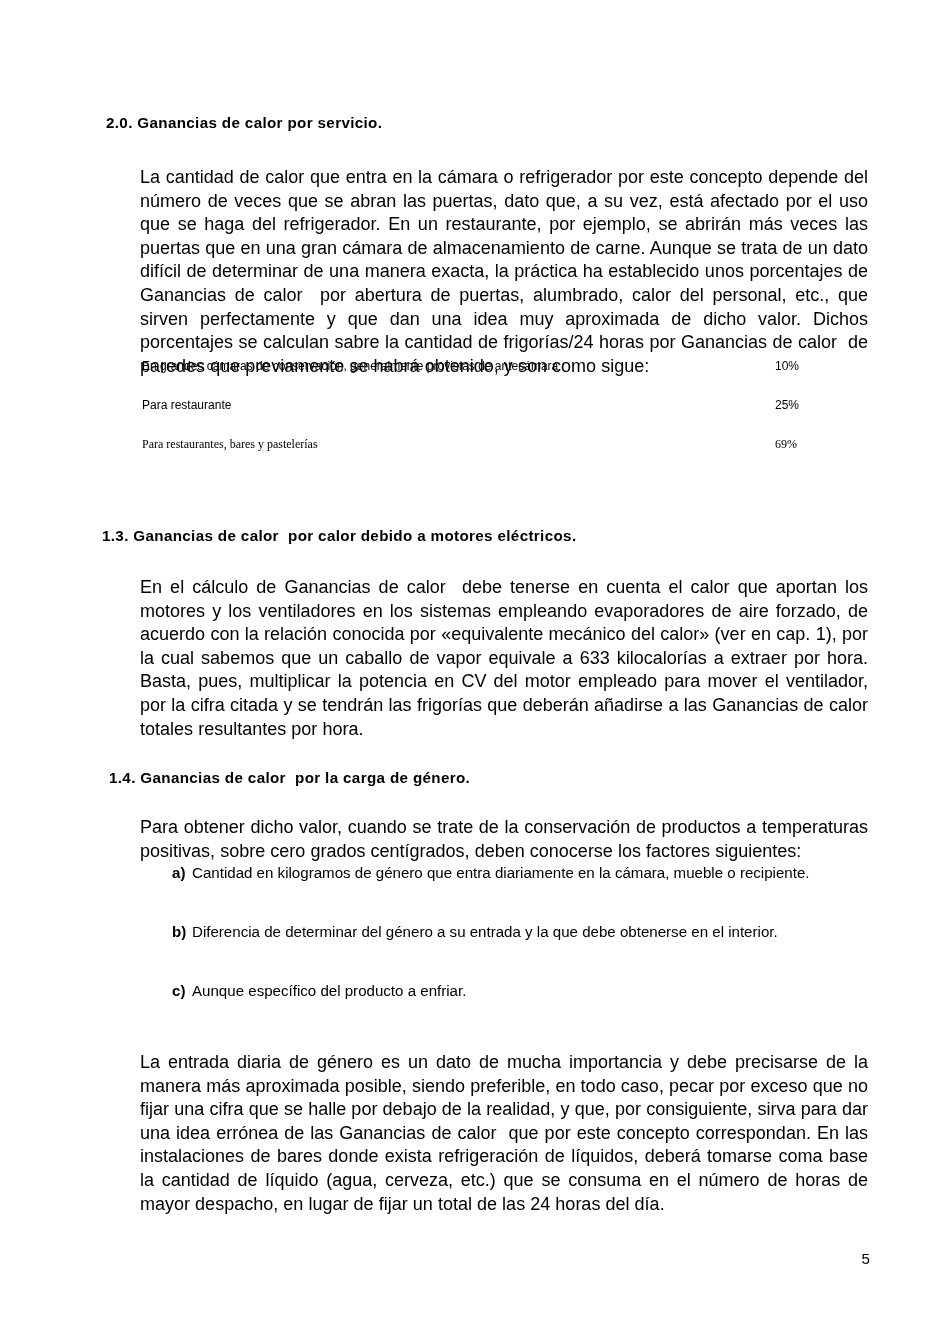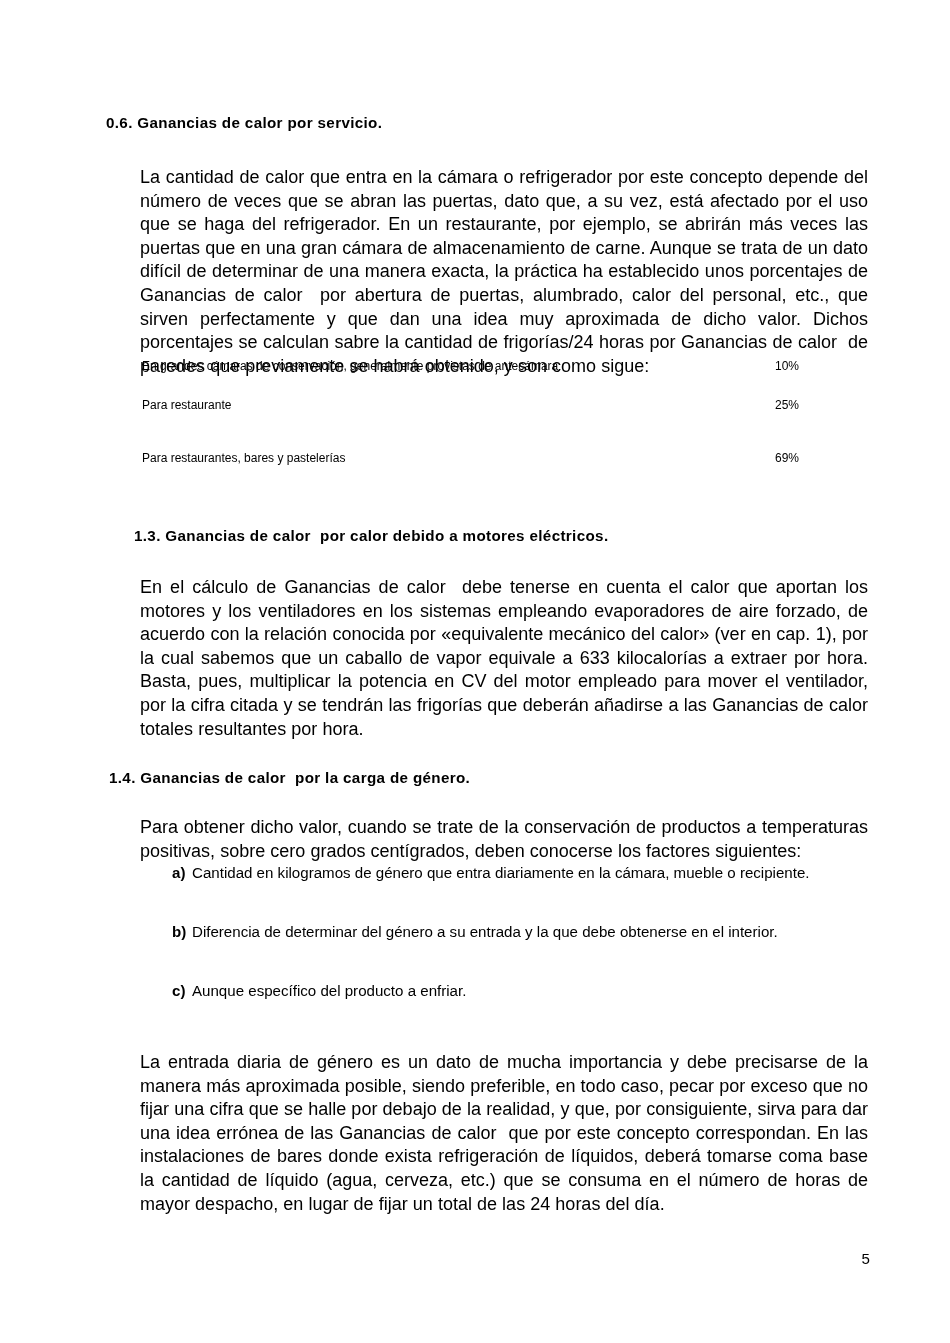--- a/index.html
+++ b/index.html
@@ -25,21 +25,21 @@
   
   .heading {
     position: absolute;
     font-size: 15.2px;
     font-weight: bold;
     letter-spacing: 0.35px;
     white-space: pre;
     line-height: 20px;
   }
   #h-1-2 { left: 106px; top: 100px; }
-  #h-1-3 { left: 102px; top: 513px; margin-left: 32px; }
+  #h-1-3 { left: 102px; top: 513px; }
   #h-1-4 { left: 109px; top: 755px; }
 
   
   .para {
     position: absolute;
     left: 140px;
     width: 728px;
     font-size: 18px;
     line-height: 23.6px;
     text-align: justify;
@@ -60,21 +60,21 @@
     width: 728px;
     font-size: 12px;
     line-height: 23.6px;
     height: 23.6px;
     white-space: pre;
   }
   .pct-row .pct-label { position: absolute; left: 0; top: 0; }
   .pct-row .pct-value { position: absolute; left: 633px; top: 0; }
   #pct-0 { top: 355px; }
   #pct-1 { top: 394px; }
-  #pct-2 { top: 447px; }
+  #pct-2 { top: 433px; font-family: Liberation Serif, serif; }
 
   
   .list-item {
     position: absolute;
     left: 172px;
     width: 698px;
     font-size: 15.1px;
     line-height: 23.6px;
   }
   .list-item .marker {
@@ -105,21 +105,21 @@
     text-align: right;
     font-size: 15.1px;
     line-height: 20px;
   }
 </style>
 </head>
 <body>
 
 <div class="page">
 
-  <h2 class="heading" id="h-1-2">0.6. Ganancias de calor por servicio.</h2>
+  <h2 class="heading" id="h-1-2">2.0. Ganancias de calor por servicio.</h2>
 
   <p class="para" id="p-1-2">La cantidad de calor que entra en la cámara o refrigerador por este concepto depende del número de veces que se abran las puertas, dato que, a su vez, está afectado por el uso que se haga del refrigerador. En un restaurante, por ejemplo, se abrirán más veces las puertas que en una gran cámara de almacenamiento de carne. Aunque se trata de un dato difícil de determinar de una manera exacta, la práctica ha establecido unos porcentajes de Ganancias de calor  por abertura de puertas, alumbrado, calor del personal, etc., que sirven perfectamente y que dan una idea muy aproximada de dicho valor. Dichos porcentajes se calculan sabre la cantidad de frigorías/24 horas por Ganancias de calor  de paredes que previamente se habrá obtenido, y son como sigue:</p>
 
   <div class="pct-row" id="pct-0">
     <span class="pct-label">En grandes cámaras de conservación, generalmente provistas de antecámara</span>
     <span class="pct-value">10%</span>
   </div>
   <div class="pct-row" id="pct-1">
     <span class="pct-label">Para restaurante</span>
     <span class="pct-value">25%</span>

